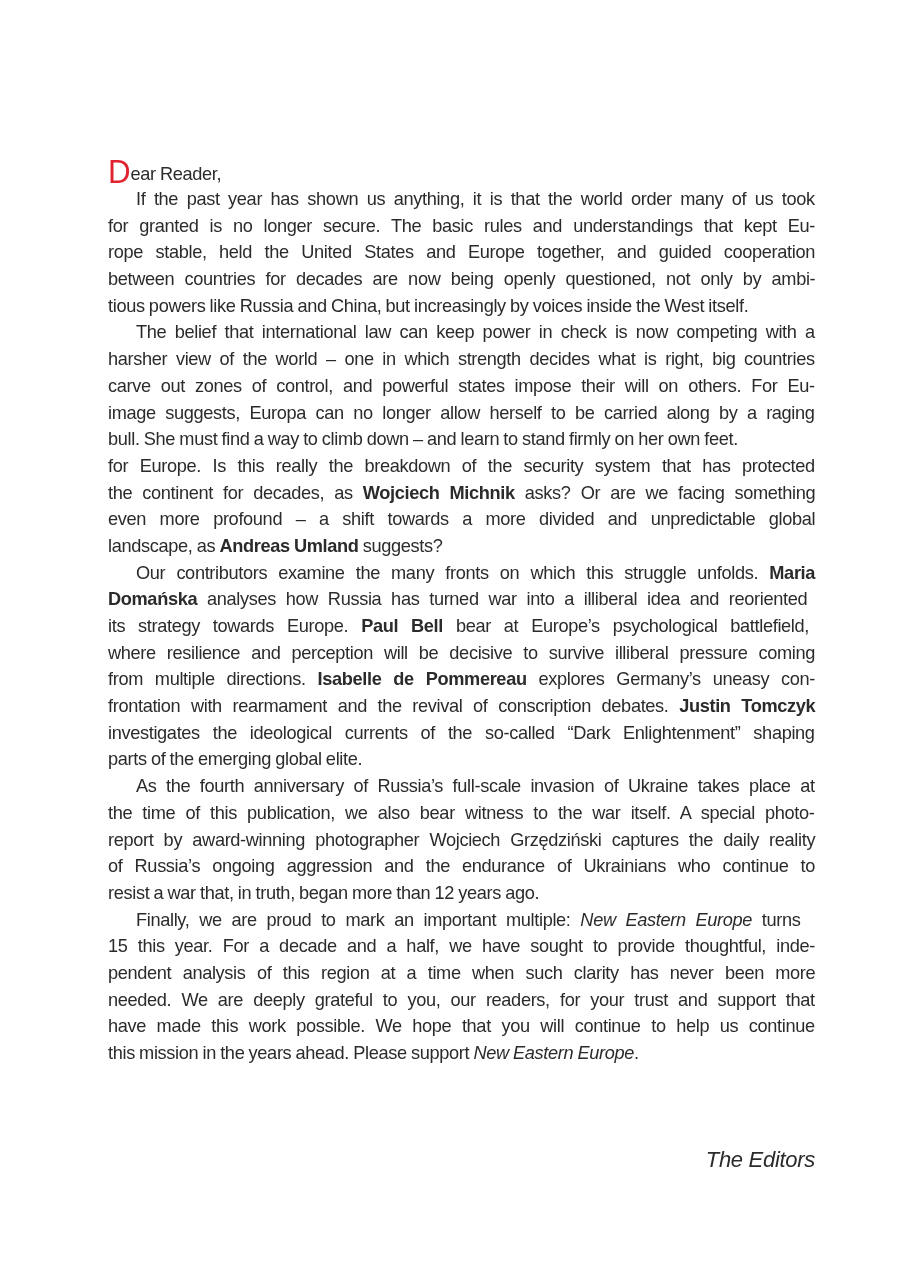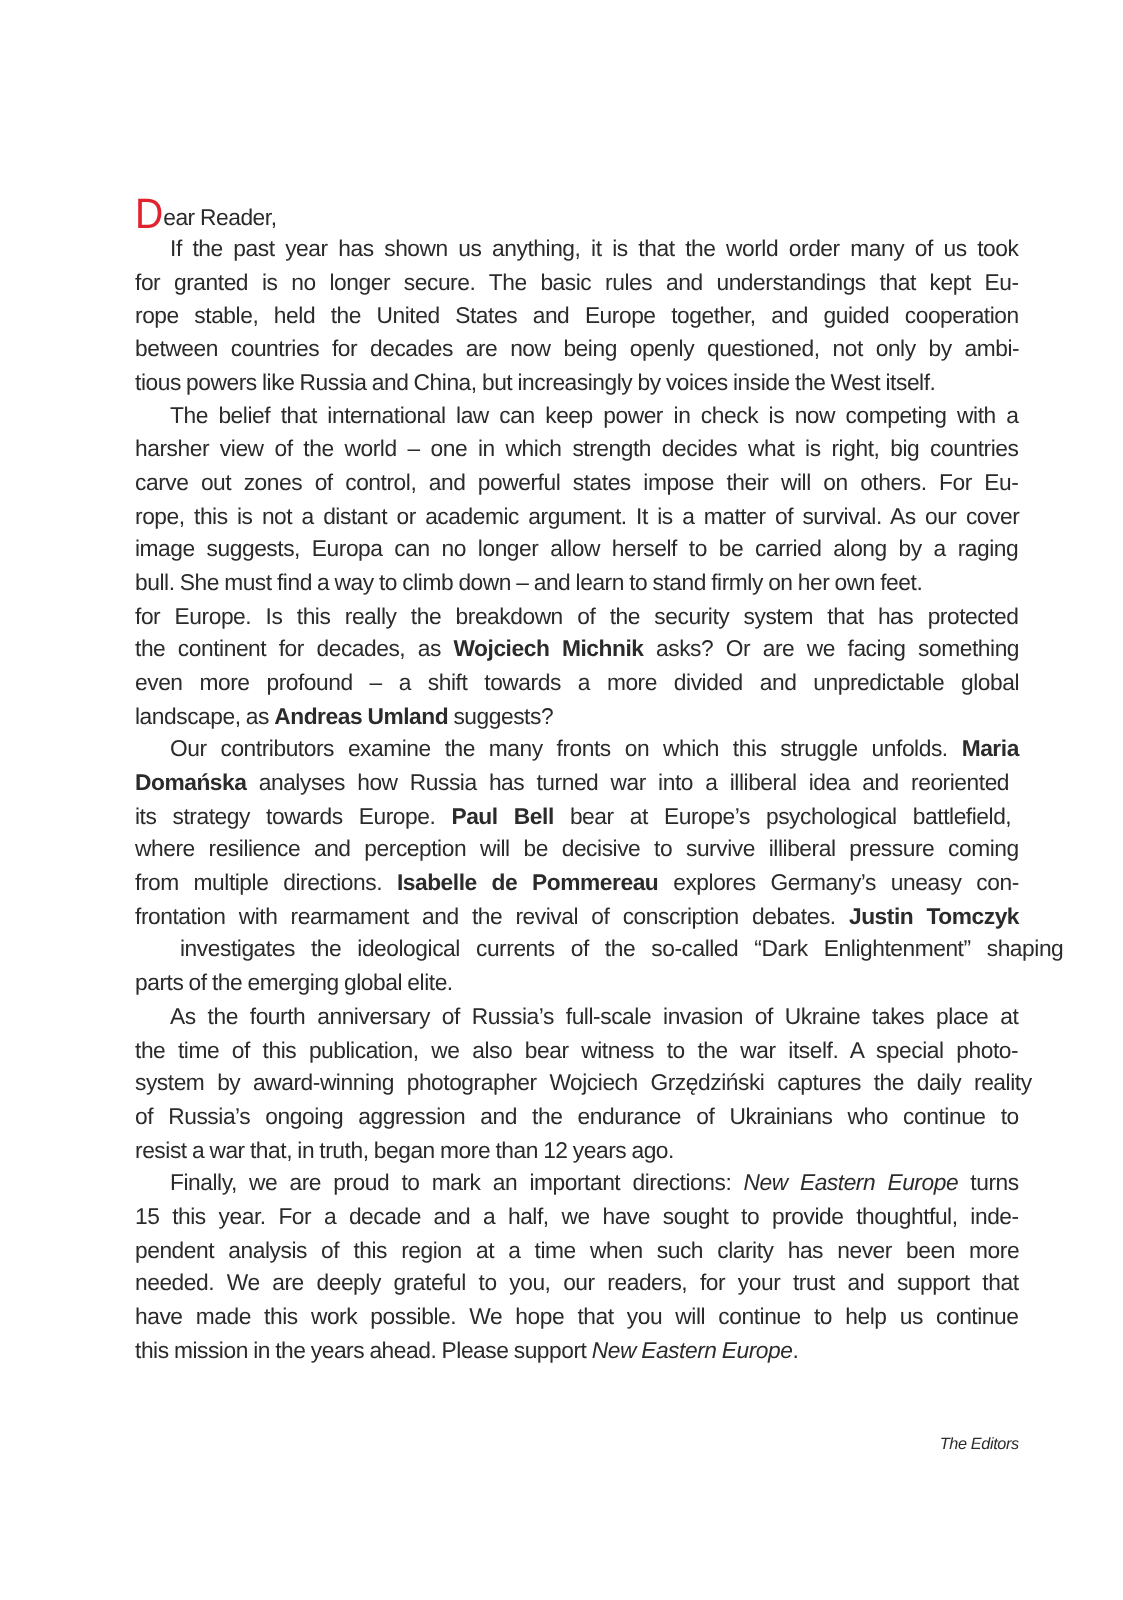--- a/index.html
+++ b/index.html
@@ -71,21 +71,21 @@
   .line.last {
     text-align-last: left;
   }
   .line b { font-weight: bold; }
   .line i { font-style: italic; }
   .signoff {
     position: absolute;
     right: 83px;
     top: 1147px;
     font-family: "Liberation Sans", sans-serif;
-    font-size: 13px;
+    font-size: 22px;
     font-style: italic;
     color: #2b2b2b;
     letter-spacing: -0.3px;
   }
 </style>
 </head>
 <body>
 
 <div class="page">
   <div class="column">
@@ -97,49 +97,48 @@
           <span class="line first"><span style="display: inline-block; white-space: nowrap; word-spacing: 3.79412px;"><span>If the past year has shown us anything, it is that the world order many of us took</span></span></span>
           <span class="line"><span style="display: inline-block; white-space: nowrap; word-spacing: 6.34615px;"><span>for granted is no longer secure. The basic rules and understandings that kept Eu-</span></span></span>
           <span class="line"><span style="display: inline-block; white-space: nowrap; word-spacing: 7.77273px;"><span>rope stable, held the United States and Europe together, and guided cooperation</span></span></span>
           <span class="line"><span style="display: inline-block; white-space: nowrap; word-spacing: 5.58333px;"><span>between countries for decades are now being openly questioned, not only by ambi-</span></span></span>
           <span class="line last"><span style="display: inline-block; white-space: nowrap;"><span>tious powers like Russia and China, but increasingly by voices inside the West itself.</span></span></span>
         </div>
         <div class="para">
           <span class="line first"><span style="display: inline-block; white-space: nowrap; word-spacing: 3.71429px;"><span>The belief that international law can keep power in check is now competing with a</span></span></span>
           <span class="line"><span style="display: inline-block; white-space: nowrap; word-spacing: 3.96667px;"><span>harsher view of the world – one in which strength decides what is right, big countries</span></span></span>
           <span class="line"><span style="display: inline-block; white-space: nowrap; word-spacing: 5.28571px;"><span>carve out zones of control, and powerful states impose their will on others. For Eu-</span></span></span>
-          <span class="line"><span style="display: inline-block; white-space: nowrap; word-spacing: 2.79412px;"><span>rope, this is not a distant or academic argument. It is a matter of survival. As our cover</span></span></span>
           <span class="line"><span style="display: inline-block; white-space: nowrap; word-spacing: 4.78571px;"><span>image suggests, Europa can no longer allow herself to be carried along by a raging</span></span></span>
           <span class="line last"><span style="display: inline-block; white-space: nowrap;"><span>bull. She must find a way to climb down – and learn to stand firmly on her own feet.</span></span></span>
         </div>
         <div class="para">
           <span class="line"><span style="display: inline-block; white-space: nowrap; word-spacing: 6.80769px;"><span>for Europe. Is this really the breakdown of the security system that has protected</span></span></span>
           <span class="line"><span style="display: inline-block; white-space: nowrap; word-spacing: 5.33333px;"><span>the continent for decades, as </span><b>Wojciech Michnik</b><span> asks? Or are we facing something</span></span></span>
           <span class="line"><span style="display: inline-block; white-space: nowrap; word-spacing: 8.83333px;"><span>even more profound – a shift towards a more divided and unpredictable global</span></span></span>
           <span class="line last"><span style="display: inline-block; white-space: nowrap;"><span>landscape, as </span><b>Andreas Umland</b><span> suggests?</span></span></span>
         </div>
         <div class="para">
           <span class="line first"><span style="display: inline-block; white-space: nowrap; word-spacing: 6.40909px;"><span>Our contributors examine the many fronts on which this struggle unfolds. </span><b>Maria</b></span></span>
           <span class="line"><span style="display: inline-block; white-space: nowrap; word-spacing: 5.08333px;"><b>Domańska</b><span> analyses how Russia has turned war into a illiberal idea and reoriented</span></span></span>
           <span class="line"><span style="display: inline-block; white-space: nowrap; word-spacing: 8.2px;"><span>its strategy towards Europe. </span><b>Paul Bell</b><span> bear at Europe’s psychological battlefield,</span></span></span>
           <span class="line"><span style="display: inline-block; white-space: nowrap; word-spacing: 6.31818px;"><span>where resilience and perception will be decisive to survive illiberal pressure coming</span></span></span>
           <span class="line"><span style="display: inline-block; white-space: nowrap; word-spacing: 7.16667px;"><span>from multiple directions. </span><b>Isabelle de Pommereau</b><span> explores Germany’s uneasy con-</span></span></span>
           <span class="line"><span style="display: inline-block; white-space: nowrap; word-spacing: 5.9px;"><span>frontation with rearmament and the revival of conscription debates. </span><b>Justin Tomczyk</b></span></span>
-          <span class="line"><span style="display: inline-block; white-space: nowrap; word-spacing: 8.16667px; margin-left: 36px;"><span>investigates the ideological currents of the so-called “Dark Enlightenment” shaping</span></span></span>
+          <span class="line"><span style="display: inline-block; white-space: nowrap; word-spacing: 8.16667px;"><span>investigates the ideological currents of the so-called “Dark Enlightenment” shaping</span></span></span>
           <span class="line last"><span style="display: inline-block; white-space: nowrap;"><span>parts of the emerging global elite.</span></span></span>
         </div>
         <div class="para">
           <span class="line first"><span style="display: inline-block; white-space: nowrap; word-spacing: 4.83333px;"><span>As the fourth anniversary of Russia’s full-scale invasion of Ukraine takes place at</span></span></span>
           <span class="line"><span style="display: inline-block; white-space: nowrap; word-spacing: 5.43333px;"><span>the time of this publication, we also bear witness to the war itself. A special photo-</span></span></span>
-          <span class="line"><span style="display: inline-block; white-space: nowrap; word-spacing: 5.5px;"><span>system by award-winning photographer Wojciech Grzędziński captures the daily reality</span></span></span>
+          <span class="line"><span style="display: inline-block; white-space: nowrap; word-spacing: 5.5px;"><span>report by award-winning photographer Wojciech Grzędziński captures the daily reality</span></span></span>
           <span class="line"><span style="display: inline-block; white-space: nowrap; word-spacing: 7.40909px;"><span>of Russia’s ongoing aggression and the endurance of Ukrainians who continue to</span></span></span>
           <span class="line last"><span style="display: inline-block; white-space: nowrap;"><span>resist a war that, in truth, began more than 12 years ago.</span></span></span>
         </div>
         <div class="para">
-          <span class="line first"><span style="display: inline-block; white-space: nowrap; word-spacing: 5.08333px;"><span>Finally, we are proud to mark an important directions: </span><i>New Eastern Europe</i><span> turns</span></span></span>
+          <span class="line first"><span style="display: inline-block; white-space: nowrap; word-spacing: 5.08333px;"><span>Finally, we are proud to mark an important multiple: </span><i>New Eastern Europe</i><span> turns</span></span></span>
           <span class="line"><span style="display: inline-block; white-space: nowrap; word-spacing: 5.5px;"><span>15 this year. For a decade and a half, we have sought to provide thoughtful, inde-</span></span></span>
           <span class="line"><span style="display: inline-block; white-space: nowrap; word-spacing: 6.64286px;"><span>pendent analysis of this region at a time when such clarity has never been more</span></span></span>
           <span class="line"><span style="display: inline-block; white-space: nowrap; word-spacing: 5.42857px;"><span>needed. We are deeply grateful to you, our readers, for your trust and support that</span></span></span>
           <span class="line"><span style="display: inline-block; white-space: nowrap; word-spacing: 5.85714px;"><span>have made this work possible. We hope that you will continue to help us continue</span></span></span>
           <span class="line last"><span style="display: inline-block; white-space: nowrap;"><span>this mission in the years ahead. Please support </span><i>New Eastern Europe</i><span>.</span></span></span>
         </div>
       </div>
   </div>
   <div class="signoff">The Editors</div>
 </div>

